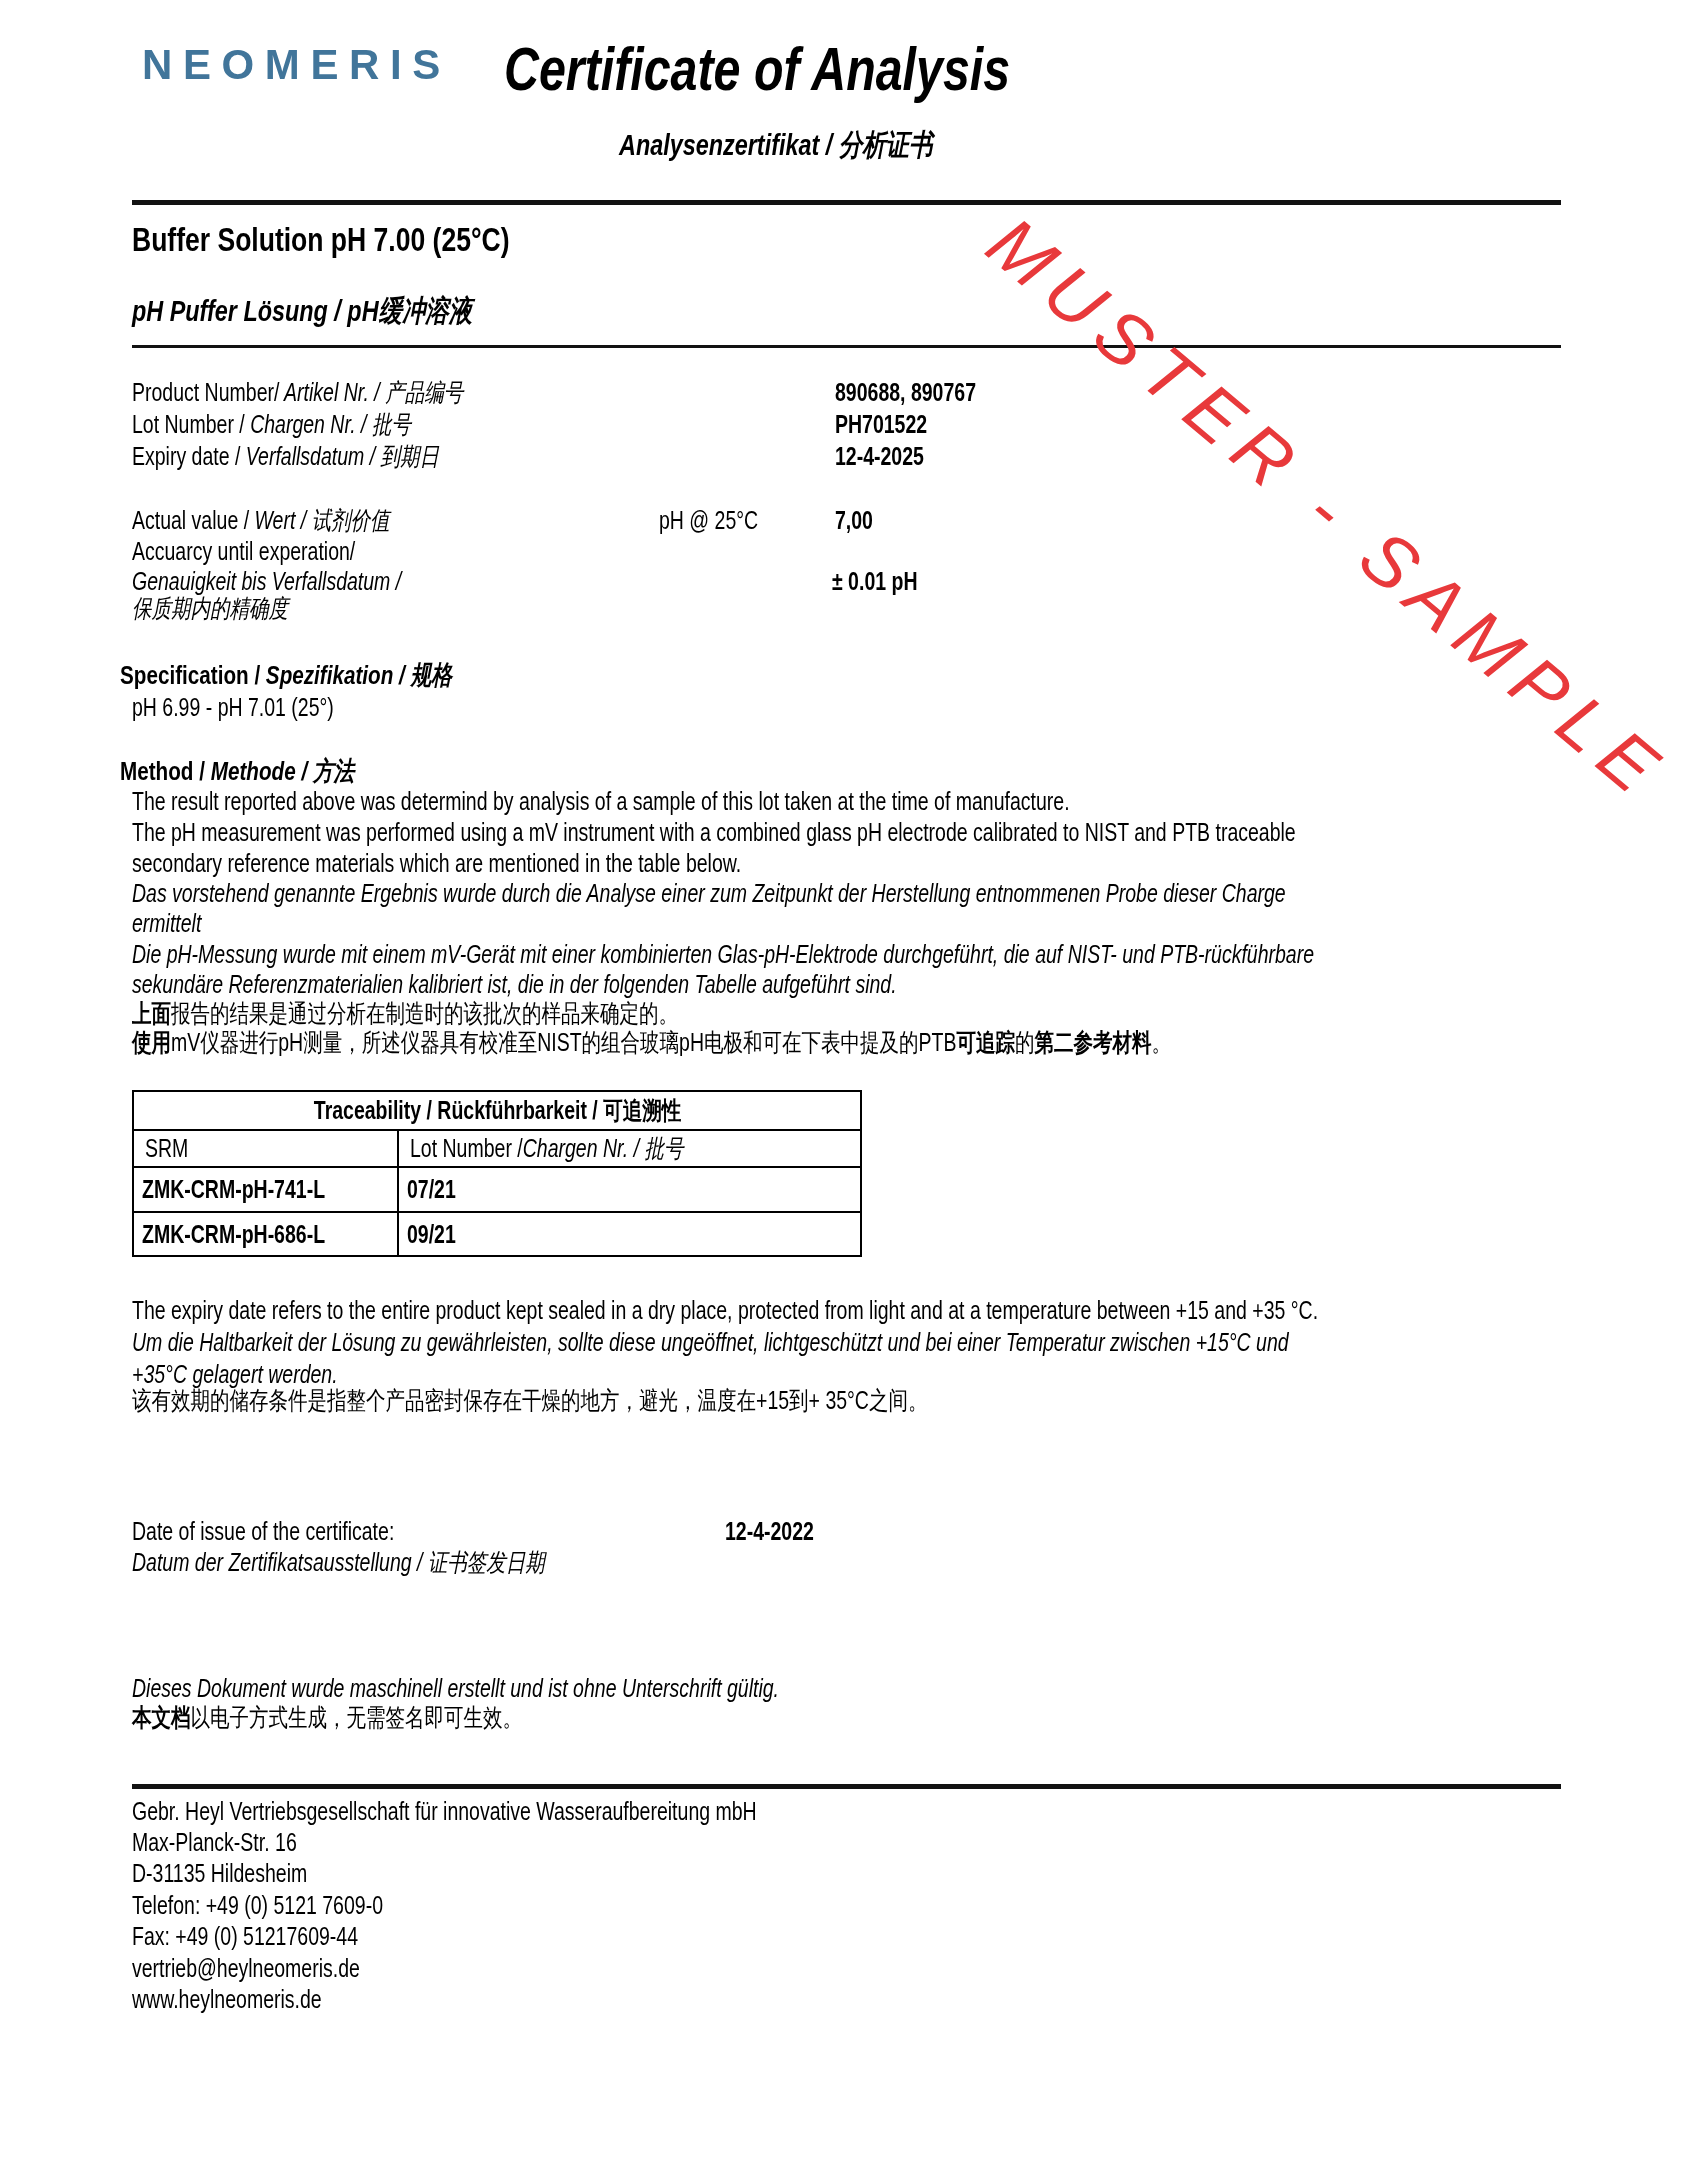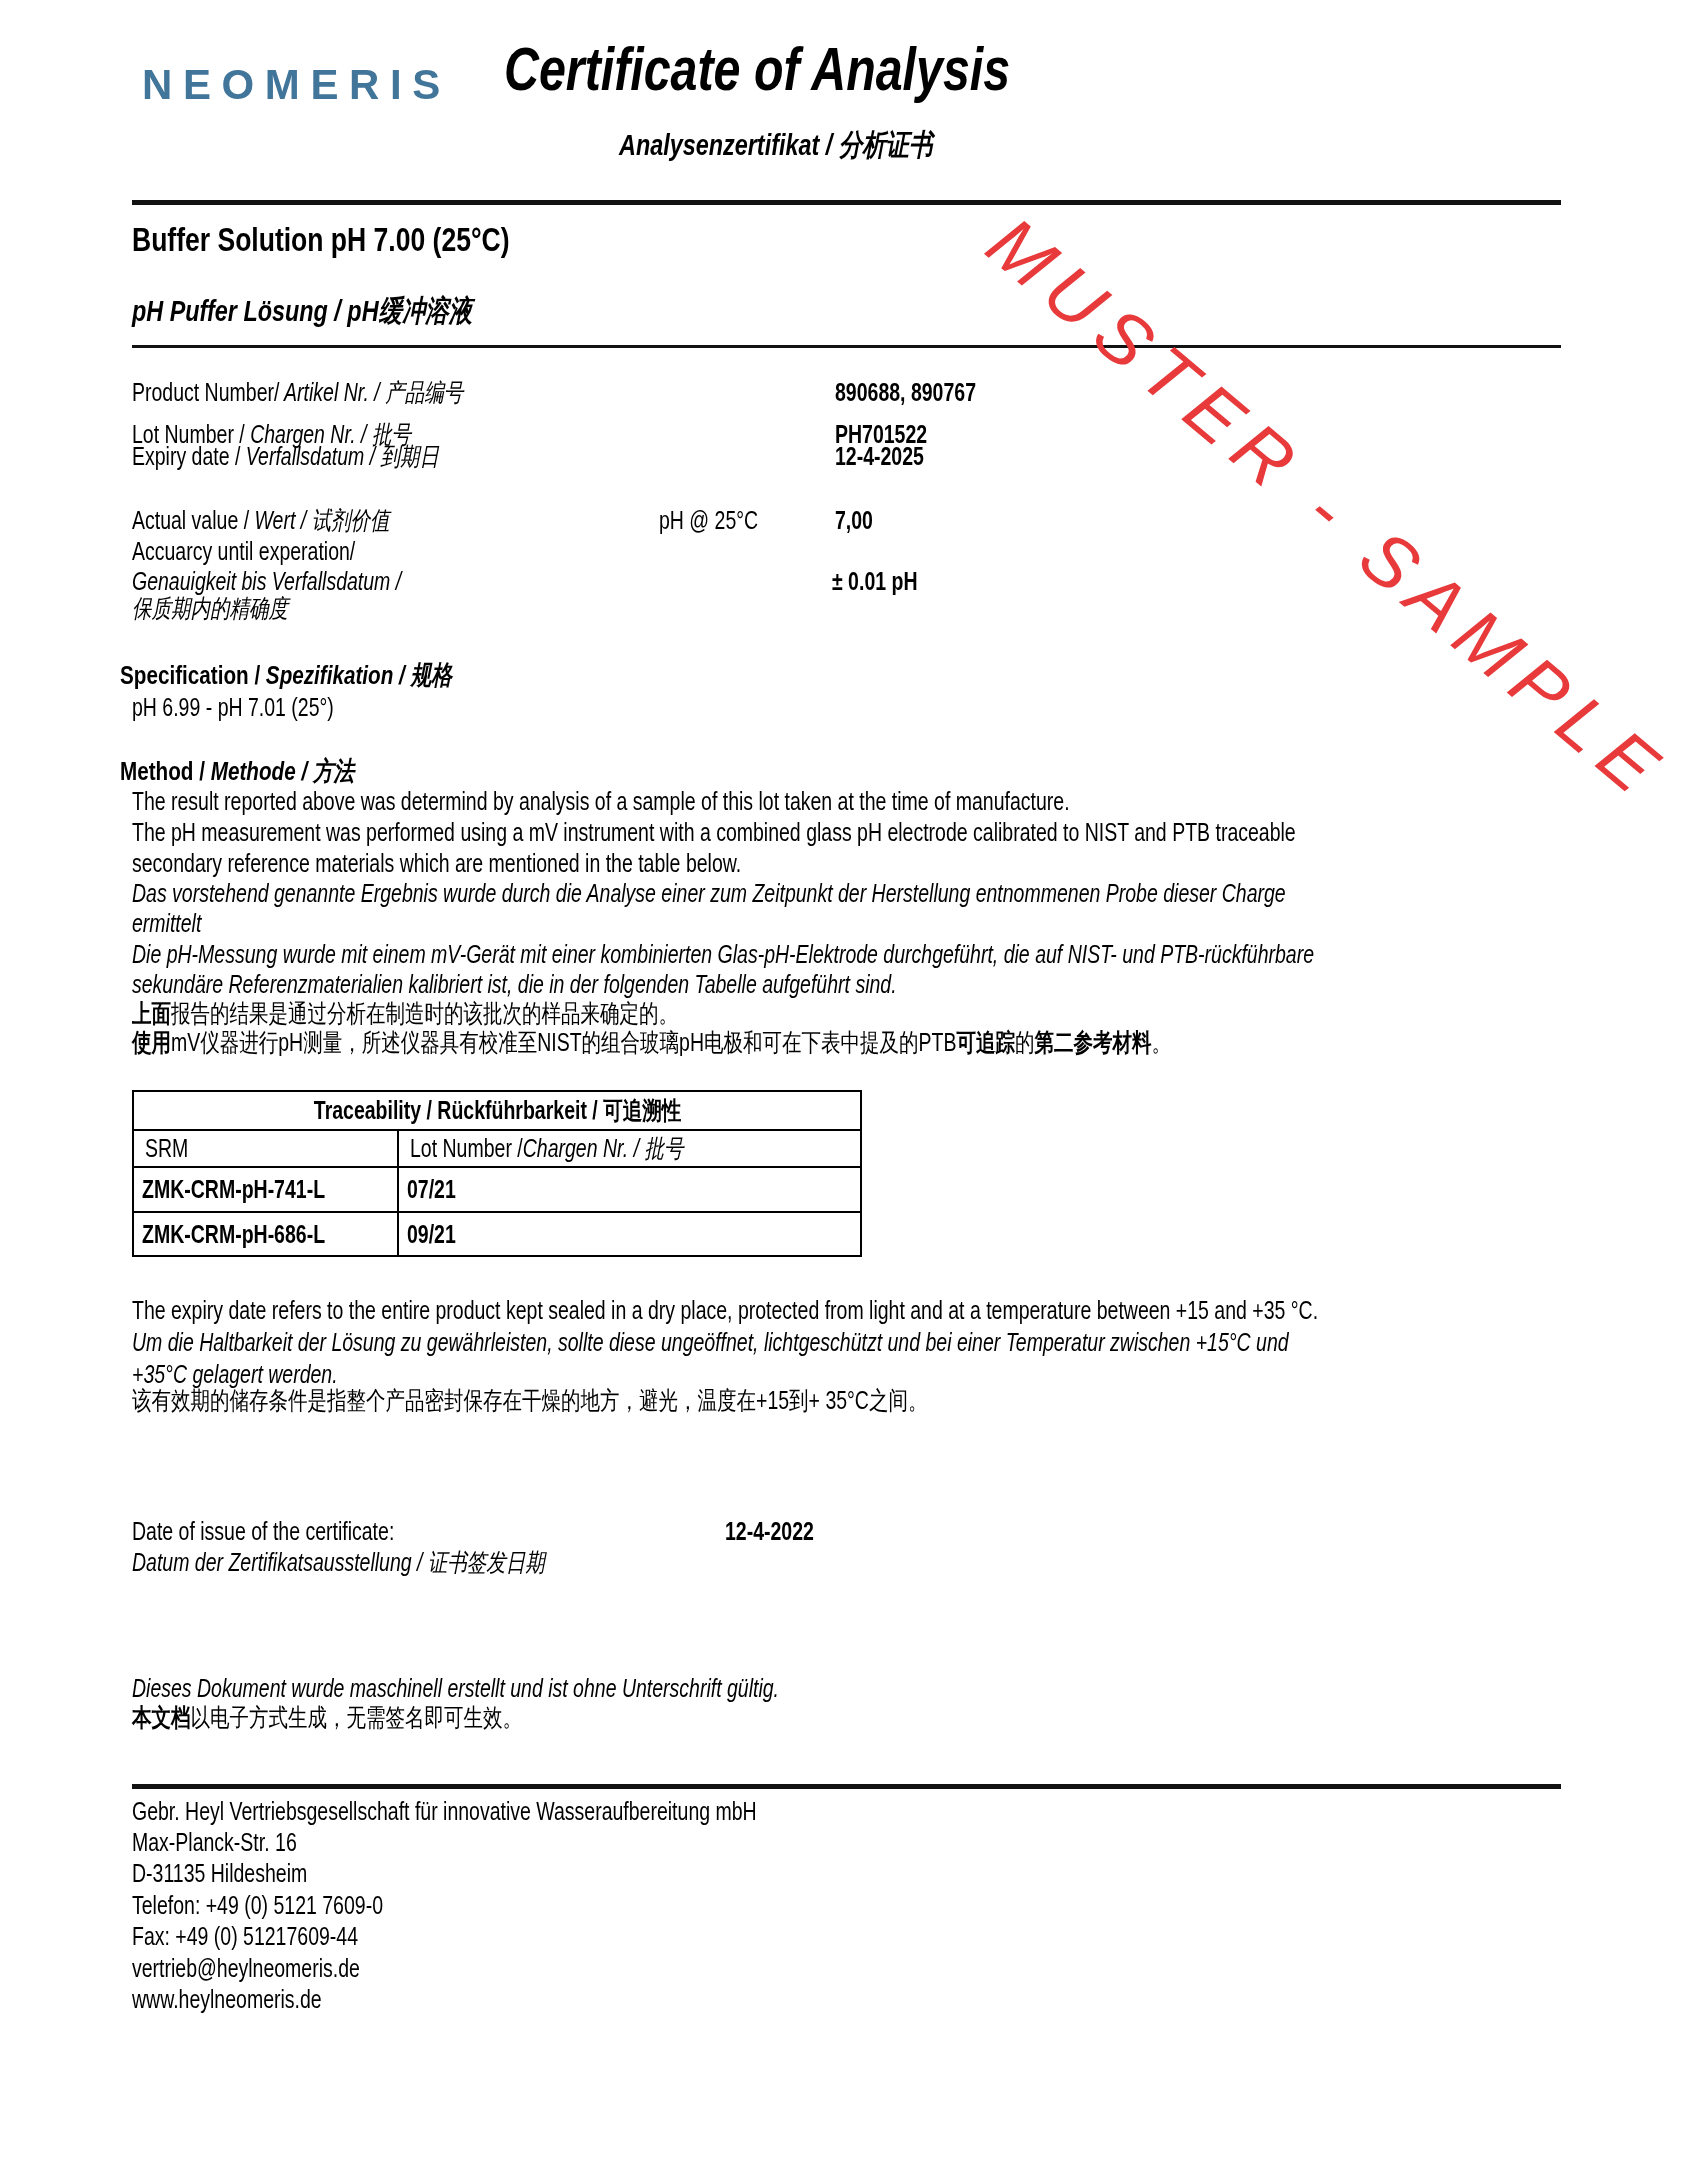--- a/index.html
+++ b/index.html
@@ -26,21 +26,21 @@
   .line {
     position: absolute;
     left: 132px;
     font-size: 25px;
     line-height: 30px;
     white-space: nowrap;
   }
   .value { position: absolute; top: 0; font-weight: bold; }
   .rule { position: absolute; left: 132px; width: 1429px; background: #121212; }
   .logo {
-    position: absolute; left: 142px; top: 64px;
+    position: absolute; left: 142px; top: 44px;
     font-size: 42px; font-weight: bold; letter-spacing: 10.6px;
     line-height: 1;
   }
   .cert-title {
     position: absolute; left: 504px; top: 38px;
     font-size: 62px; font-weight: bold; font-style: italic;
     line-height: 1; white-space: nowrap; text-align: center;
   }
   .cert-subtitle {
     position: absolute; left: 619px; top: 130px;
@@ -80,21 +80,21 @@
   <div class="rule" style="top:200px;height:4.6px"></div>
 
   <div class="prod-name"><span class="cond">Buffer Solution pH 7.00 (25°C)</span></div>
   <div class="prod-sub"><span class="cond">pH Puffer Lösung / pH缓冲溶液</span></div>
   <div class="rule" style="top:345px;height:3.3px"></div>
 
   <div class="line" style="top:377px">
     <span class="cond"><span>Product Number/</span><span class="i"> Artikel Nr. / 产品编号</span></span>
     <span class="value cond" style="left:703px">890688, 890767</span>
   </div>
-  <div class="line" style="top:419px">
+  <div class="line" style="top:409px">
     <span class="cond"><span>Lot Number / </span><span class="i">Chargen Nr. / 批号</span></span>
     <span class="value cond" style="left:703px">PH701522</span>
   </div>
   <div class="line" style="top:441px">
     <span class="cond"><span>Expiry date / </span><span class="i">Verfallsdatum / 到期日</span></span>
     <span class="value cond" style="left:703px">12-4-2025</span>
   </div>
 
   <div class="line" style="top:505px">
     <span class="cond"><span>Actual value / </span><span class="i">Wert / 试剂价值</span></span>

